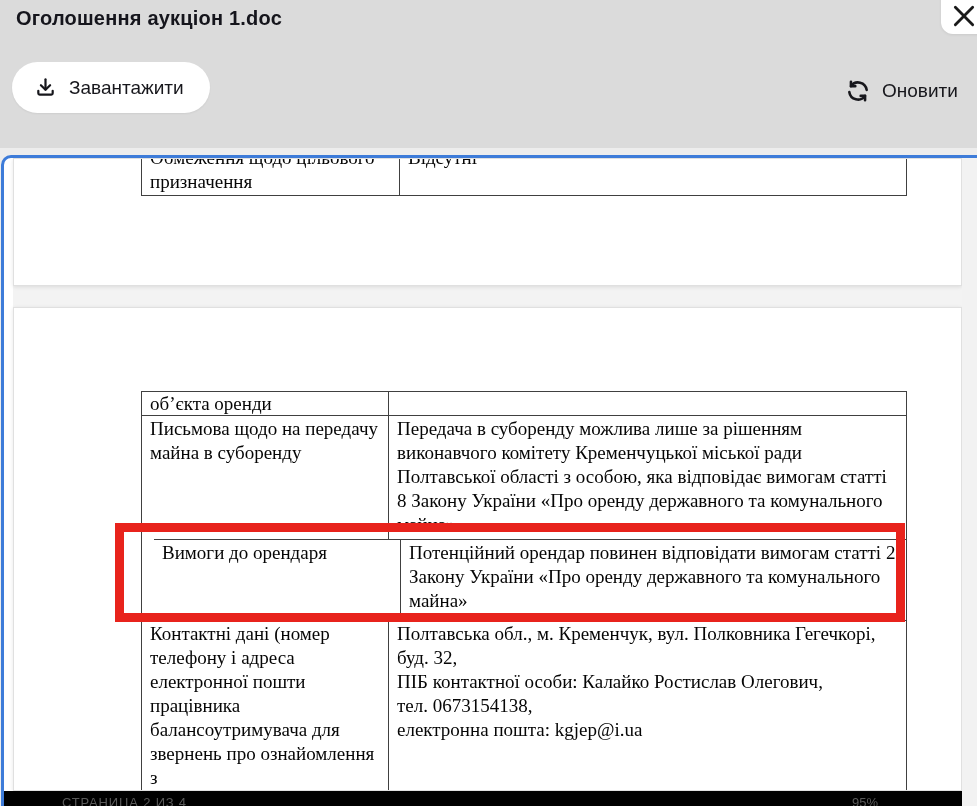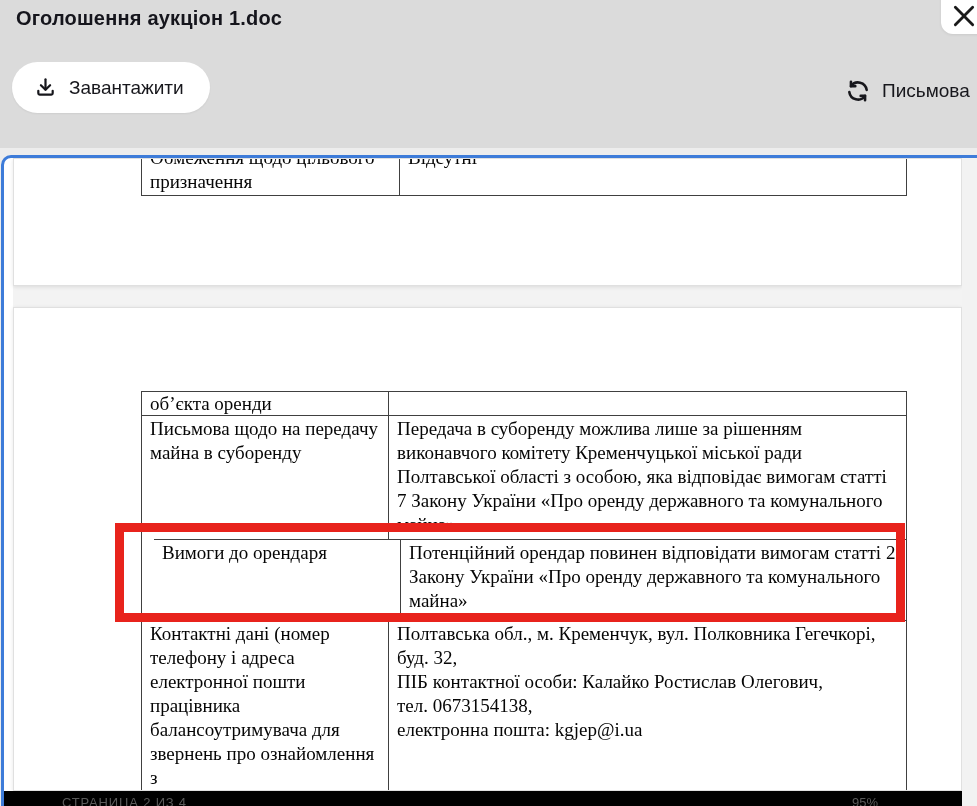--- a/index.html
+++ b/index.html
@@ -122,21 +122,21 @@
     <span>Завантажити</span>
   </button>
 
   <button class="refresh-btn">
     <svg class="icon" width="26" height="26" viewBox="0 0 24 24" fill="none" stroke="#17171c" stroke-width="2.4" stroke-linecap="round" stroke-linejoin="round">
       <path d="M20 11a8 8 0 0 0-14.5-3.5"></path>
       <path d="M5.5 3.5v4h4"></path>
       <path d="M4 13a8 8 0 0 0 14.5 3.5"></path>
       <path d="M18.5 20.5v-4h-4"></path>
     </svg>
-    <span>Письмова</span>
+    <span>Оновити</span>
   </button>
 </div>
 
 <button class="close-btn">
   <svg width="26" height="26" viewBox="0 0 24 24" fill="none" stroke="#1a1a1a" stroke-width="2.6" stroke-linecap="round">
     <path d="M4 4l16 16"></path>
     <path d="M20 4L4 20"></path>
   </svg>
 </button>
 
@@ -155,21 +155,21 @@
     <div class="page-gap"></div>
 
     <div class="page page-2">
       <div class="doc-table t2">
         <div class="drow row-1">
           <div class="dcell cell-label">об’єкта оренди</div>
           <div class="dcell cell-value"></div>
         </div>
         <div class="drow row-2">
           <div class="dcell cell-label">Письмова щодо на передачу майна в суборенду</div>
-          <div class="dcell cell-value">Передача в суборенду можлива лише за рішенням виконавчого комітету Кременчуцької міської ради Полтавської області з особою, яка відповідає вимогам статті 7 Закону України «Про оренду державного та комунального майна»</div>
+          <div class="dcell cell-value">Передача в суборенду можлива лише за рішенням виконавчого комітету Кременчуцької міської ради Полтавської області з особою, яка відповідає вимогам статті 8 Закону України «Про оренду державного та комунального майна»</div>
         </div>
         <div class="drow row-3">
           <div class="dcell cell-label">Вимоги до орендаря</div>
           <div class="dcell cell-value">Потенційний орендар повинен відповідати вимогам статті 2 Закону України «Про оренду державного та комунального майна»</div>
         </div>
         <div class="drow row-4">
           <div class="dcell cell-label">Контактні дані (номер телефону і адреса електронної пошти працівника балансоутримувача для звернень про ознайомлення з</div>
           <div class="dcell cell-value">Полтавська обл., м. Кременчук, вул. Полковника Гегечкорі, буд. 32,
 ПІБ контактної особи: Калайко Ростислав Олегович,
 тел. 0673154138,

